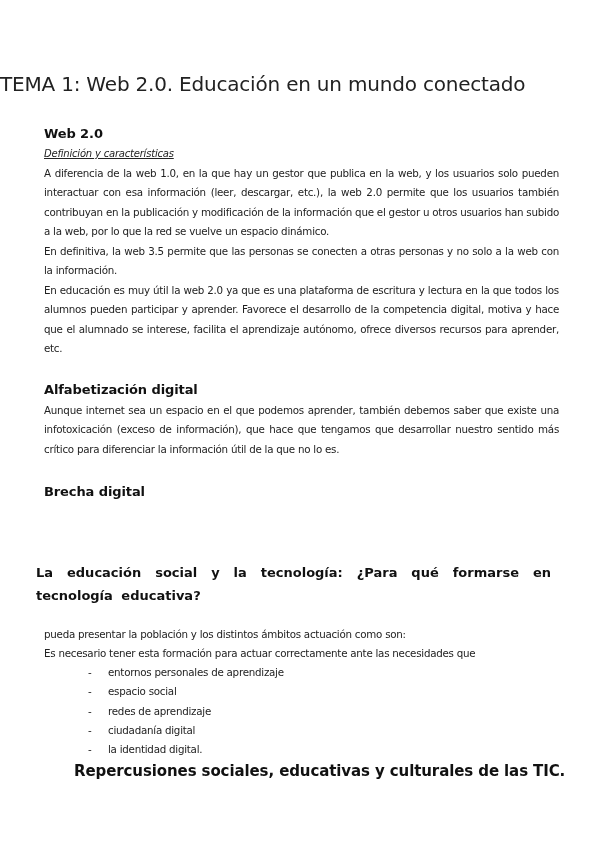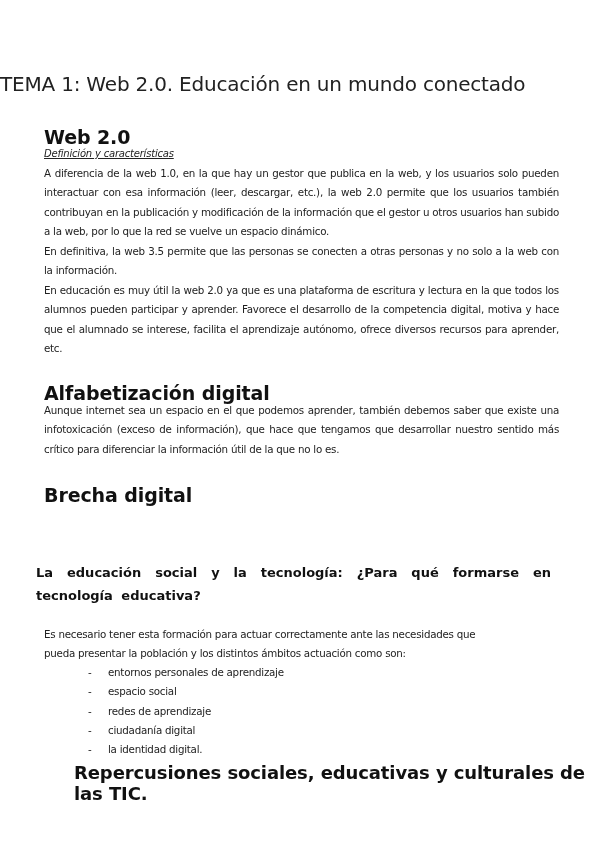--- a/index.html
+++ b/index.html
@@ -27,21 +27,21 @@
       width: 600px;
       text-align: left;
       font-size: 20px;
       font-weight: normal;
       color: #222;
       letter-spacing: -0.2px;
     }
     .h2 {
       position: absolute;
       left: 44px;
-      font-size: 19px;
+      font-size: 13px;
       font-weight: bold;
       color: #111;
       letter-spacing: -0.1px;
     }
     .sub {
       position: absolute;
       left: 44px;
       top: 148px;
       font-size: 10px;
       font-style: italic;
@@ -83,21 +83,21 @@
       line-height: 19.3px;
       color: #222;
       letter-spacing: -0.25px;
     }
     .list li { display: flex; }
     .list .dash { width: 20px; display: inline-block; }
     .h3 {
       position: absolute;
       left: 74px;
       top: 762px;
-      font-size: 18px;
+      font-size: 15px;
       font-weight: bold;
       color: #111;
       letter-spacing: -0.1px;
     }
   </style>
 </head>
 <body>
 
 <div class="page">
 
@@ -119,22 +119,22 @@
   <div class="h2" style="top:382px;">Alfabetización digital</div>
   <div class="para" style="top:401px;">
     <p class="ll">Aunque internet sea un espacio en el que podemos aprender, también debemos saber que existe una infotoxicación (exceso de información), que hace que tengamos que desarrollar nuestro sentido más crítico para diferenciar la información útil de la que no lo es.</p>
   </div>
 
   <div class="h2" style="top:484px;">Brecha digital</div>
 
   <div class="bigh" style="top:561px;">La educación social y la tecnología: ¿Para qué formarse en tecnología educativa?</div>
 
   <div class="para" style="top:625px; text-align:left;">
+    <p>pueda presentar la población y los distintos ámbitos actuación como son:</p>
     <p>Es necesario tener esta formación para actuar correctamente ante las necesidades que</p>
-    <p>pueda presentar la población y los distintos ámbitos actuación como son:</p>
   </div>
 
   <ul class="list">
     <li>
       <span class="dash">-</span>
       <span>entornos personales de aprendizaje</span>
     </li>
     <li>
       <span class="dash">-</span>
       <span>espacio social</span>

